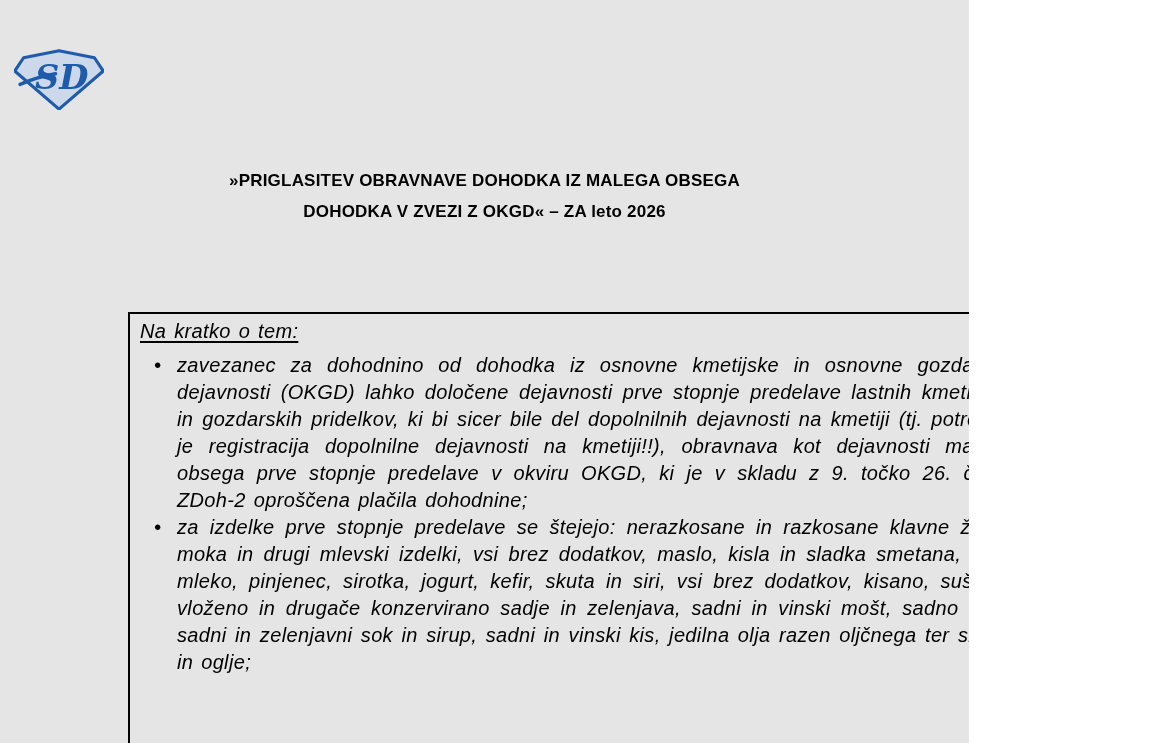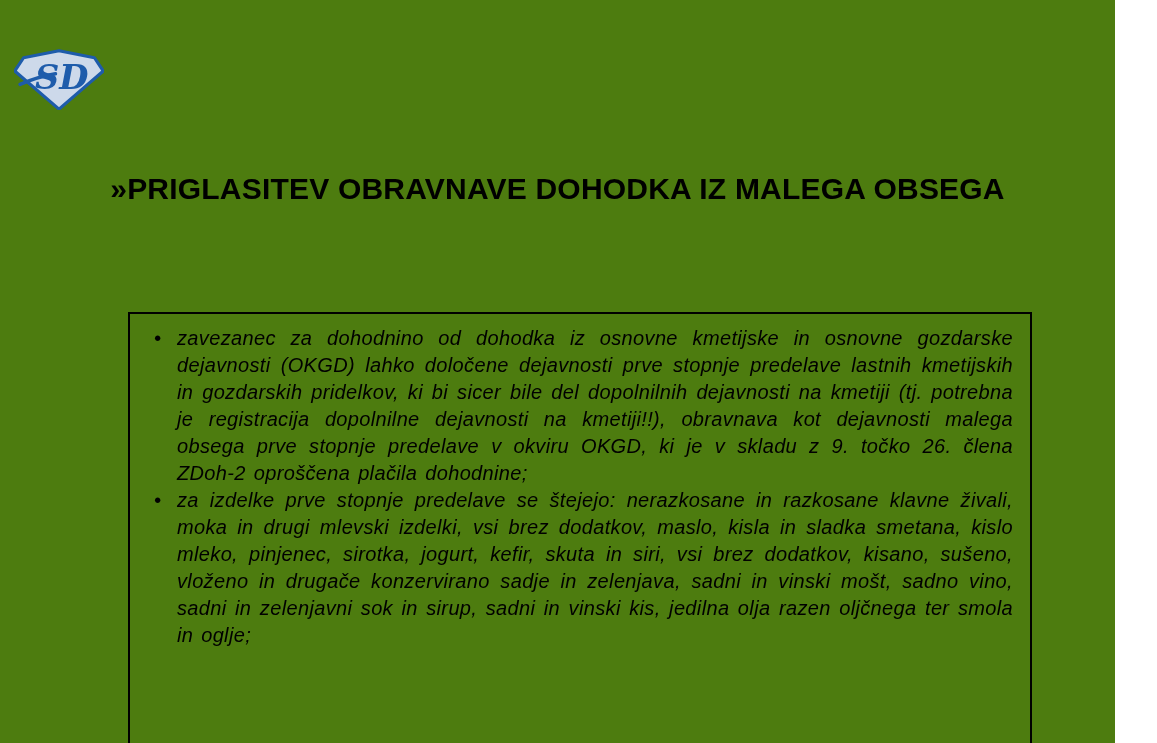--- a/index.html
+++ b/index.html
@@ -1,40 +1,40 @@
 <!DOCTYPE html>
 <html><head>
 <meta charset="utf-8">
 <style>
   html, body { margin: 0; padding: 0; background: #ffffff; }
   .page {
     position: relative;
-    width: 1115px;
+    width: 969px;
     height: 743px;
     overflow: hidden;
-    background: #4d7c0f;
+    background: #e5e5e5;
     color: #000000;
     font-family: "Liberation Sans", sans-serif;
   }
   .logo {
     position: absolute;
     left: 14px;
     top: 48px;
     width: 90px;
     height: 62px;
   }
   .logo svg { width: 100%; height: 100%; display: block; }
   .title {
     position: absolute;
     left: 80px;
     right: 80px;
     top: 162px;
-    margin: 11px;
+    margin: 3px;
     text-align: center;
-    font-size: 30px;
+    font-size: 17px;
     line-height: 31px;
     font-weight: 700;
     letter-spacing: 0.2px;
     color: #000000;
   }
   .title-line { display: block; }
   .info-box {
     position: absolute;
     left: 128px;
     top: 312px;
@@ -78,23 +78,25 @@
   <div class="logo">
     <svg viewBox="0 0 100 70">
       <path d="M50 3 L90 11 L100 26 L50 69 L0 26 L10 11 Z" fill="#cdd9ea" stroke="#1e5cab" stroke-width="3.5" stroke-linejoin="round"></path>
       <path d="M6 41 C20 35 34 31 46 29" fill="none" stroke="#1e5cab" stroke-width="4" stroke-linecap="round"></path>
       <text x="53" y="46" text-anchor="middle" font-family="'DejaVu Serif', serif" font-size="38" font-style="italic" font-weight="bold" fill="#1e5cab">SD</text>
     </svg>
   </div>
 
   <h1 class="title">
     <span class="title-line">»PRIGLASITEV OBRAVNAVE DOHODKA IZ MALEGA OBSEGA</span>
+    <span class="title-line">DOHODKA V ZVEZI Z OKGD« – ZA leto 2026</span>
   </h1>
 
   <div class="info-box">
+    <div class="box-heading">Na kratko o tem:</div>
     <ul class="bullets">
       <li class="bullet">
         <span>zavezanec za dohodnino od dohodka iz osnovne kmetijske in osnovne gozdarske dejavnosti (OKGD) lahko določene dejavnosti prve stopnje predelave lastnih kmetijskih in gozdarskih pridelkov, ki bi sicer bile del dopolnilnih dejavnosti na kmetiji (tj. potrebna je registracija dopolnilne dejavnosti na kmetiji!!), obravnava kot dejavnosti malega obsega prve stopnje predelave v okviru OKGD, ki je v skladu z 9. točko 26. člena ZDoh-2 oproščena plačila dohodnine;</span>
       </li>
       <li class="bullet">
         <span>za izdelke prve stopnje predelave se štejejo: nerazkosane in razkosane klavne živali, moka in drugi mlevski izdelki, vsi brez dodatkov, maslo, kisla in sladka smetana, kislo mleko, pinjenec, sirotka, jogurt, kefir, skuta in siri, vsi brez dodatkov, kisano, sušeno, vloženo in drugače konzervirano sadje in zelenjava, sadni in vinski mošt, sadno vino, sadni in zelenjavni sok in sirup, sadni in vinski kis, jedilna olja razen oljčnega ter smola in oglje;</span>
       </li>
     </ul>
   </div>
 

